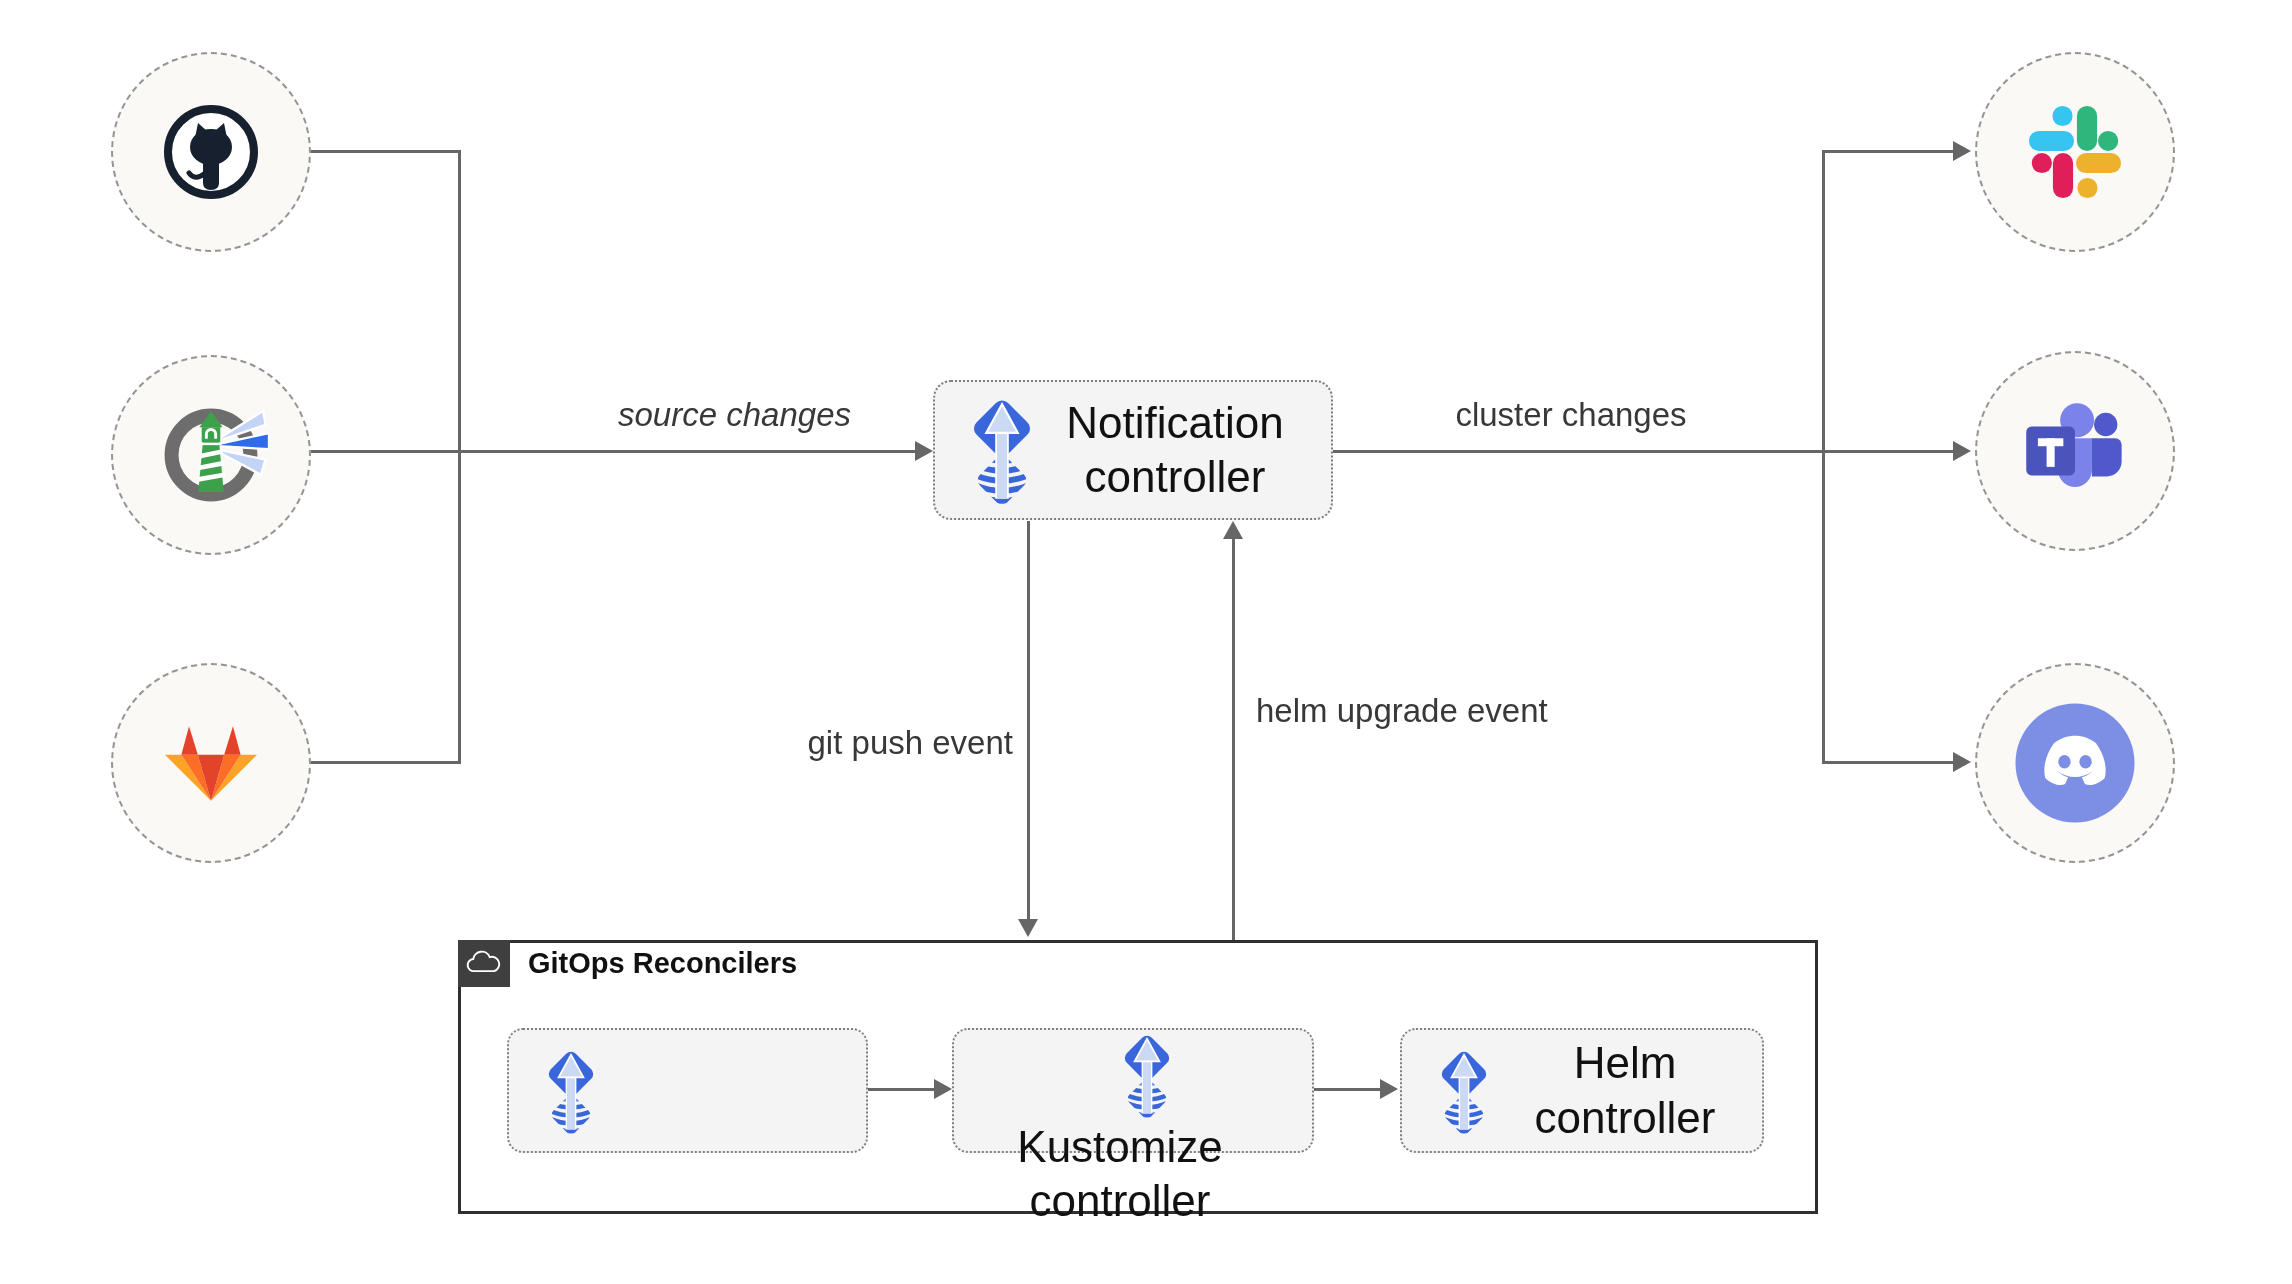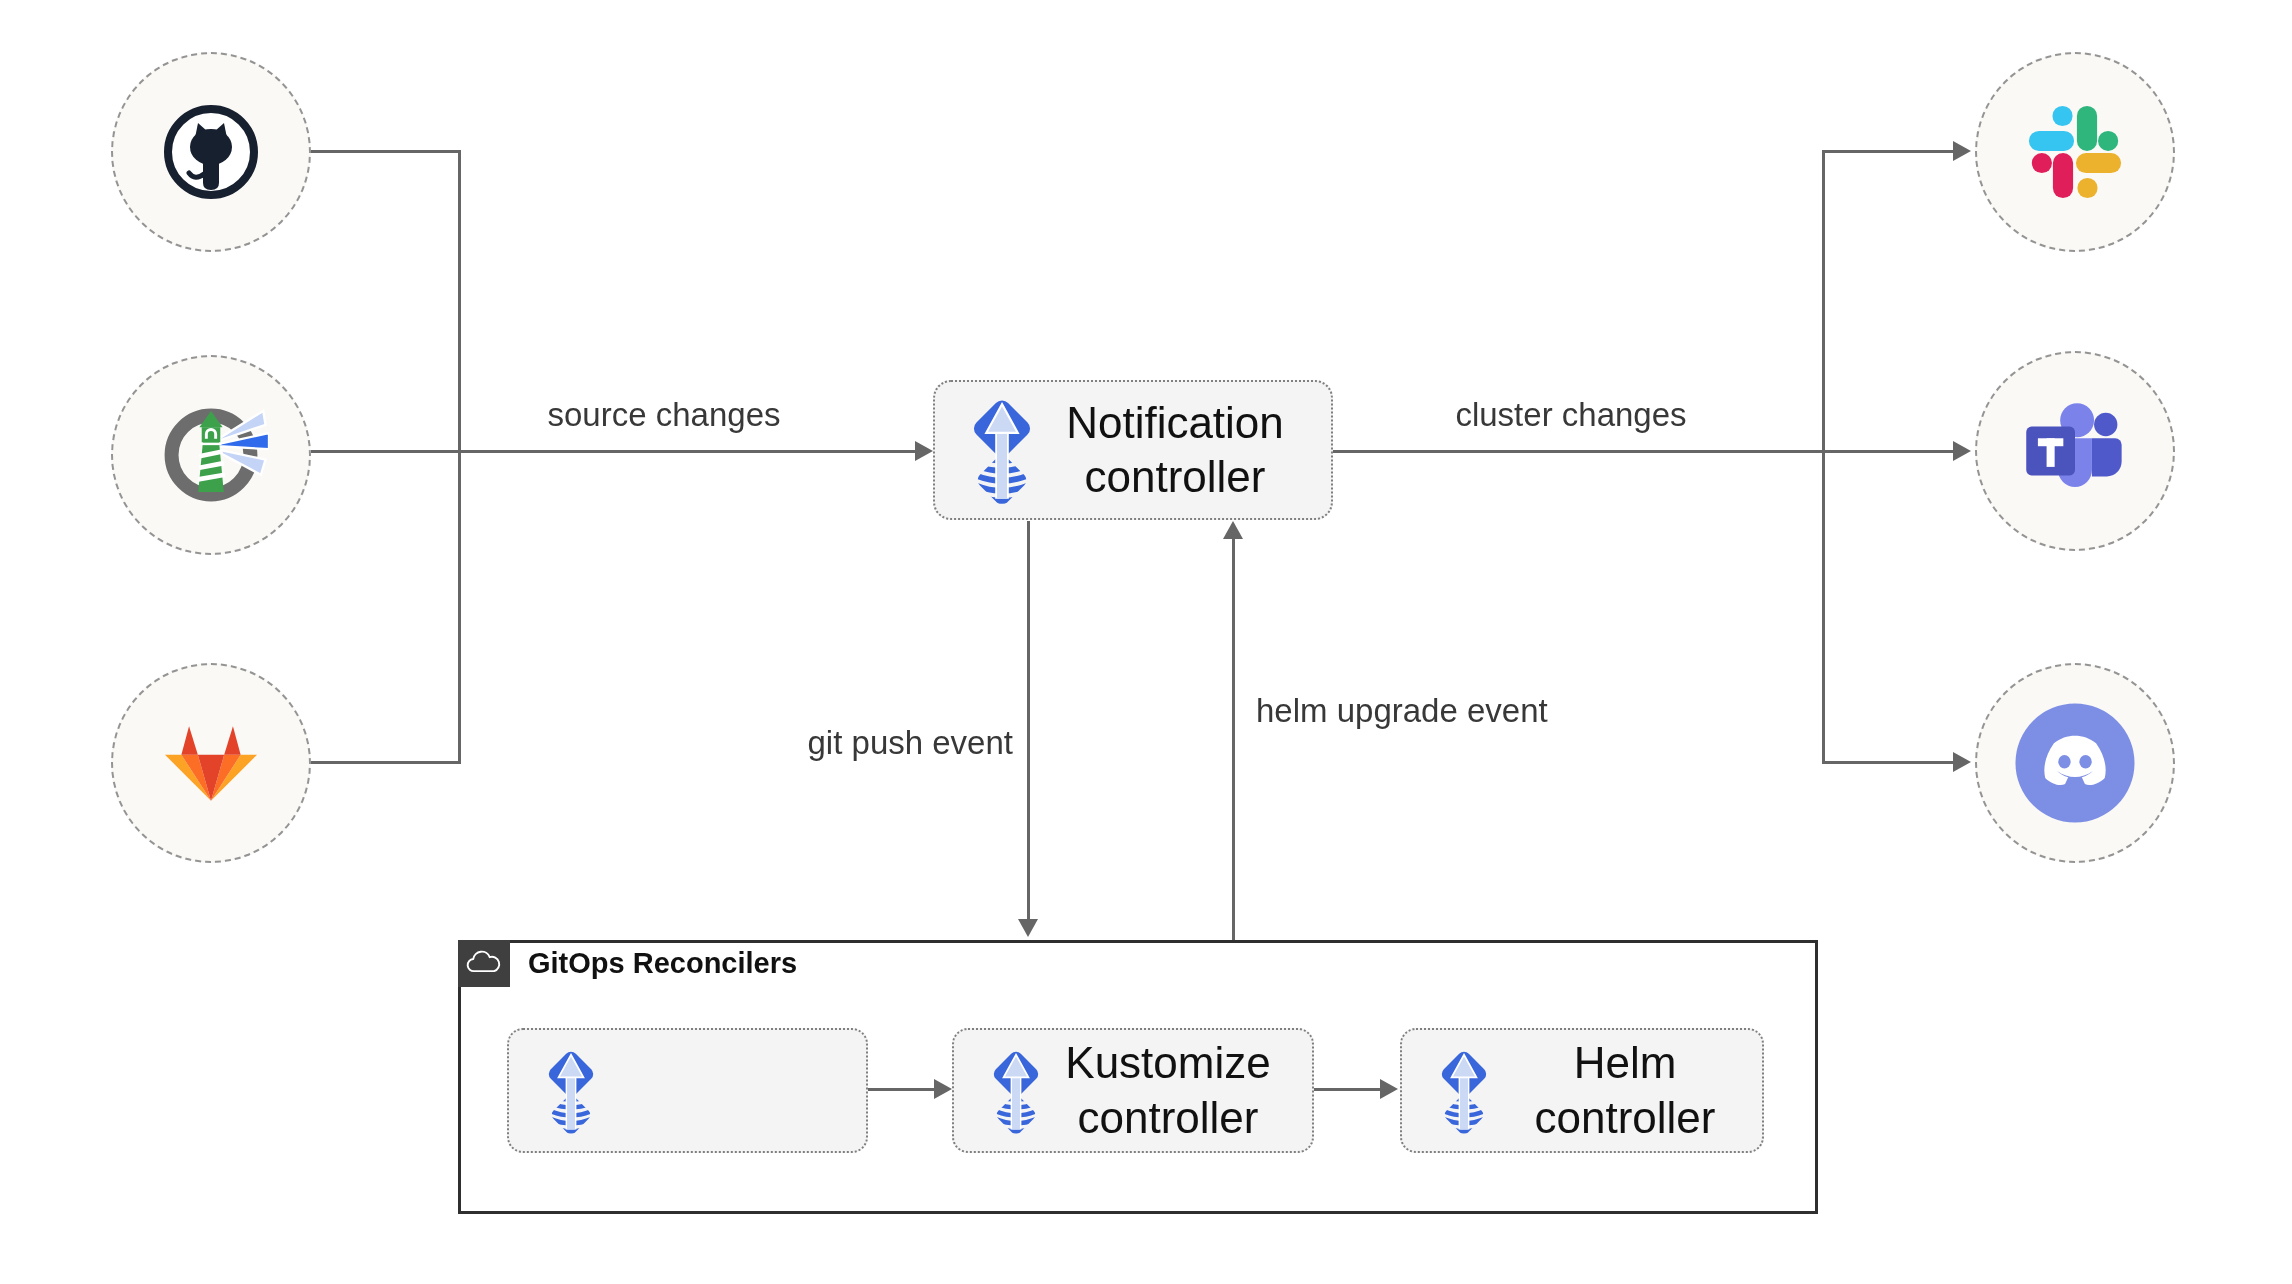--- a/index.html
+++ b/index.html
@@ -138,21 +138,21 @@
       <ellipse cx="58.5" cy="49" rx="5" ry="5.5" fill="var(--discord-blurple)"></ellipse>
     </svg>
   </span>
 </div>
 
 <div class="line" style="left:311px;top:150px;width:148px;height:3px;"></div>
 <div class="line" style="left:311px;top:761px;width:148px;height:3px;"></div>
 <div class="line" style="left:458px;top:150px;width:3px;height:614px;"></div>
 <div class="line" style="left:311px;top:450px;width:605px;height:3px;"></div>
 <div class="ah ah-right" style="left:915px;top:441px;"></div>
-<div class="edge-label" style="left:514px;top:396px;width:300px;text-align:center;">source changes</div>
+<div class="edge-label" style="left:551px;top:396px;width:300px;text-align:right;font-style:italic;">source changes</div>
 
 <div class="line" style="left:1333px;top:450px;width:489px;height:3px;"></div>
 <div class="line" style="left:1822px;top:150px;width:3px;height:614px;"></div>
 <div class="line" style="left:1822px;top:150px;width:132px;height:3px;"></div>
 <div class="ah ah-right" style="left:1953px;top:141px;"></div>
 <div class="line" style="left:1825px;top:450px;width:129px;height:3px;"></div>
 <div class="ah ah-right" style="left:1953px;top:441px;"></div>
 <div class="line" style="left:1822px;top:761px;width:132px;height:3px;"></div>
 <div class="ah ah-right" style="left:1953px;top:752px;"></div>
 <div class="edge-label" style="left:1421px;top:396px;width:300px;text-align:center;">cluster changes</div>
@@ -217,21 +217,21 @@
     <path d="M8 69 q22 11 44 0"></path>
     <path d="M8 76 q22 11 44 0"></path>
   </g>
   <path d="M30 73 V26" stroke="#ffffff" stroke-width="9.5"></path>
   <path d="M30 73 V26" stroke="var(--flux-arrow)" stroke-width="7"></path>
   <path d="M30 7 L41 27 H19 Z" fill="var(--flux-arrow)" stroke="#ffffff" stroke-width="1.5"></path>
 </svg>
     </span>
 </div>
 
-<div class="ctrl-box" style="left:952px;top:1028px;width:362px;height:125px;border-radius:16px;">
+<div class="ctrl-box" style="left:952px;top:1028px;width:362px;height:125px;border-radius:16px;flex-direction:column;">
   <span class="flux" style="width:68px;height:90px;margin-left:28px;">
 <svg viewBox="0 0 60 78" xmlns="http://www.w3.org/2000/svg">
   <defs>
     <clipPath id="fxclip2">
       <rect x="16.5" y="46.5" width="27" height="27" rx="5" transform="rotate(45 30 60)"></rect>
     </clipPath>
   </defs>
   <rect x="14.4" y="8.4" width="31.2" height="31.2" rx="6" transform="rotate(45 30 24)" fill="var(--flux-blue)"></rect>
   <g clip-path="url(#fxclip2)" fill="none" stroke="var(--flux-blue)" stroke-width="4" stroke-linecap="round">
     <path d="M8 41 q22 11 44 0"></path>

